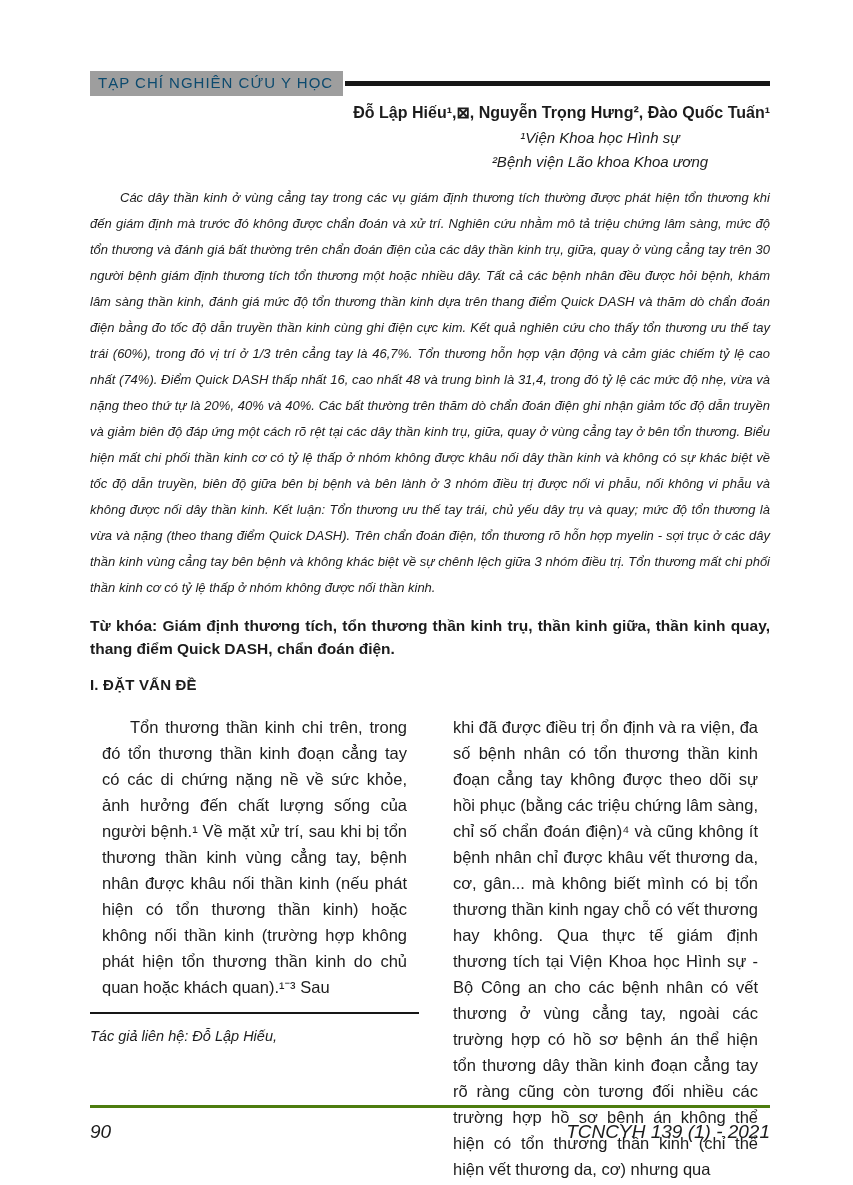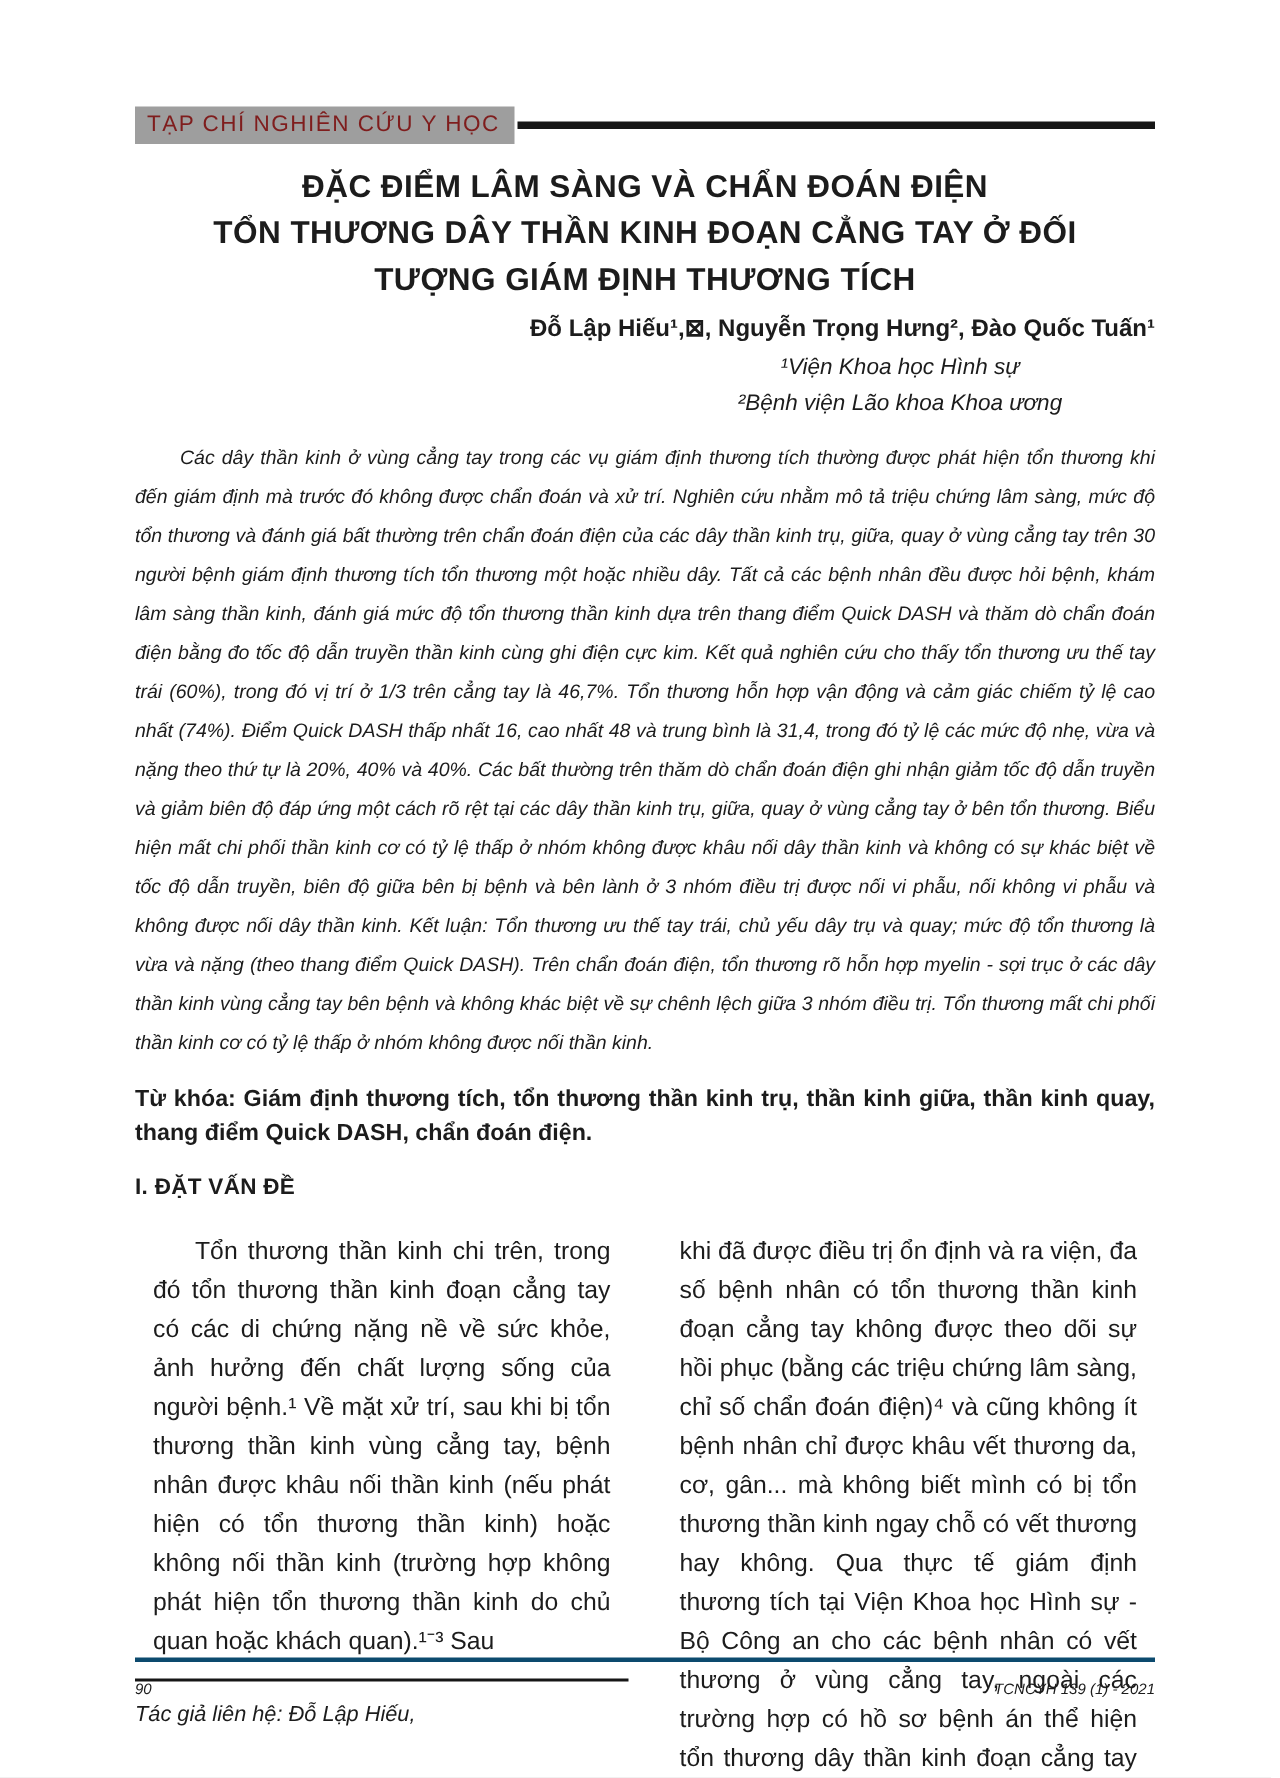--- a/index.html
+++ b/index.html
@@ -11,21 +11,21 @@
     color: #1c1c1c;
     margin: 0 auto;
     overflow: hidden;
     box-sizing: border-box;
   }
   .content { position: absolute; left: 90px; right: 83px; top: 0; }
 
   
   .mast-row { display: flex; align-items: center; margin-top: 71px; }
   .mast-box {
-    background: #9e9e9e; color: #7f1d1d;
+    background: #9e9e9e; color: #0c4a6e;
     font-size: 15px; letter-spacing: 1px;
     padding: 3px 10px 5px 8px;
     white-space: nowrap;
   }
   .mast-rule { flex: 1; height: 5px; background: #161616; margin-left: 2px; }
 
   
   .title {
     margin-top: 13px;
     text-align: center;
@@ -77,42 +77,37 @@
     border-top: 2px solid #161616;
     padding-top: 8px;
     font-style: italic;
     font-size: 14.5px; line-height: 28.5px;
   }
 
   
   .footer {
     position: absolute;
     left: 90px; right: 83px; top: 1105px;
-    border-top: 3px solid #0c4a6e;
+    border-top: 3px solid #4d7c0f;
     padding-top: 13px;
     display: flex; justify-content: space-between;
-    font-style: italic; font-size: 10px;
+    font-style: italic; font-size: 19px;
   }
 </style>
 </head>
 <body>
 
 <div class="page">
   <div class="content">
 
     <div class="mast-row">
       <div class="mast-box">TẠP CHÍ NGHIÊN CỨU Y HỌC</div>
       <div class="mast-rule"></div>
     </div>
 
-    <div class="title">
-      <div>ĐẶC ĐIỂM LÂM SÀNG VÀ CHẨN ĐOÁN ĐIỆN</div>
-      <div>TỔN THƯƠNG DÂY THẦN KINH ĐOẠN CẲNG TAY Ở ĐỐI</div>
-      <div>TƯỢNG GIÁM ĐỊNH THƯƠNG TÍCH</div>
-    </div>
 
     <div class="authors">Đỗ Lập Hiếu¹,⊠, Nguyễn Trọng Hưng², Đào Quốc Tuấn¹</div>
 
     <div class="affiliations">
       <div>¹Viện Khoa học Hình sự</div>
       <div>²Bệnh viện Lão khoa Khoa ương</div>
     </div>
 
     <p class="abstract">Các dây thần kinh ở vùng cẳng tay trong các vụ giám định thương tích thường được phát hiện tổn thương khi đến giám định mà trước đó không được chẩn đoán và xử trí. Nghiên cứu nhằm mô tả triệu chứng lâm sàng, mức độ tổn thương và đánh giá bất thường trên chẩn đoán điện của các dây thần kinh trụ, giữa, quay ở vùng cẳng tay trên 30 người bệnh giám định thương tích tổn thương một hoặc nhiều dây. Tất cả các bệnh nhân đều được hỏi bệnh, khám lâm sàng thần kinh, đánh giá mức độ tổn thương thần kinh dựa trên thang điểm Quick DASH và thăm dò chẩn đoán điện bằng đo tốc độ dẫn truyền thần kinh cùng ghi điện cực kim. Kết quả nghiên cứu cho thấy tổn thương ưu thế tay trái (60%), trong đó vị trí ở 1/3 trên cẳng tay là 46,7%. Tổn thương hỗn hợp vận động và cảm giác chiếm tỷ lệ cao nhất (74%). Điểm Quick DASH thấp nhất 16, cao nhất 48 và trung bình là 31,4, trong đó tỷ lệ các mức độ nhẹ, vừa và nặng theo thứ tự là 20%, 40% và 40%. Các bất thường trên thăm dò chẩn đoán điện ghi nhận giảm tốc độ dẫn truyền và giảm biên độ đáp ứng một cách rõ rệt tại các dây thần kinh trụ, giữa, quay ở vùng cẳng tay ở bên tổn thương. Biểu hiện mất chi phối thần kinh cơ có tỷ lệ thấp ở nhóm không được khâu nối dây thần kinh và không có sự khác biệt về tốc độ dẫn truyền, biên độ giữa bên bị bệnh và bên lành ở 3 nhóm điều trị được nối vi phẫu, nối không vi phẫu và không được nối dây thần kinh. Kết luận: Tổn thương ưu thế tay trái, chủ yếu dây trụ và quay; mức độ tổn thương là vừa và nặng (theo thang điểm Quick DASH). Trên chẩn đoán điện, tổn thương rõ hỗn hợp myelin - sợi trục ở các dây thần kinh vùng cẳng tay bên bệnh và không khác biệt về sự chênh lệch giữa 3 nhóm điều trị. Tổn thương mất chi phối thần kinh cơ có tỷ lệ thấp ở nhóm không được nối thần kinh.</p>
 

